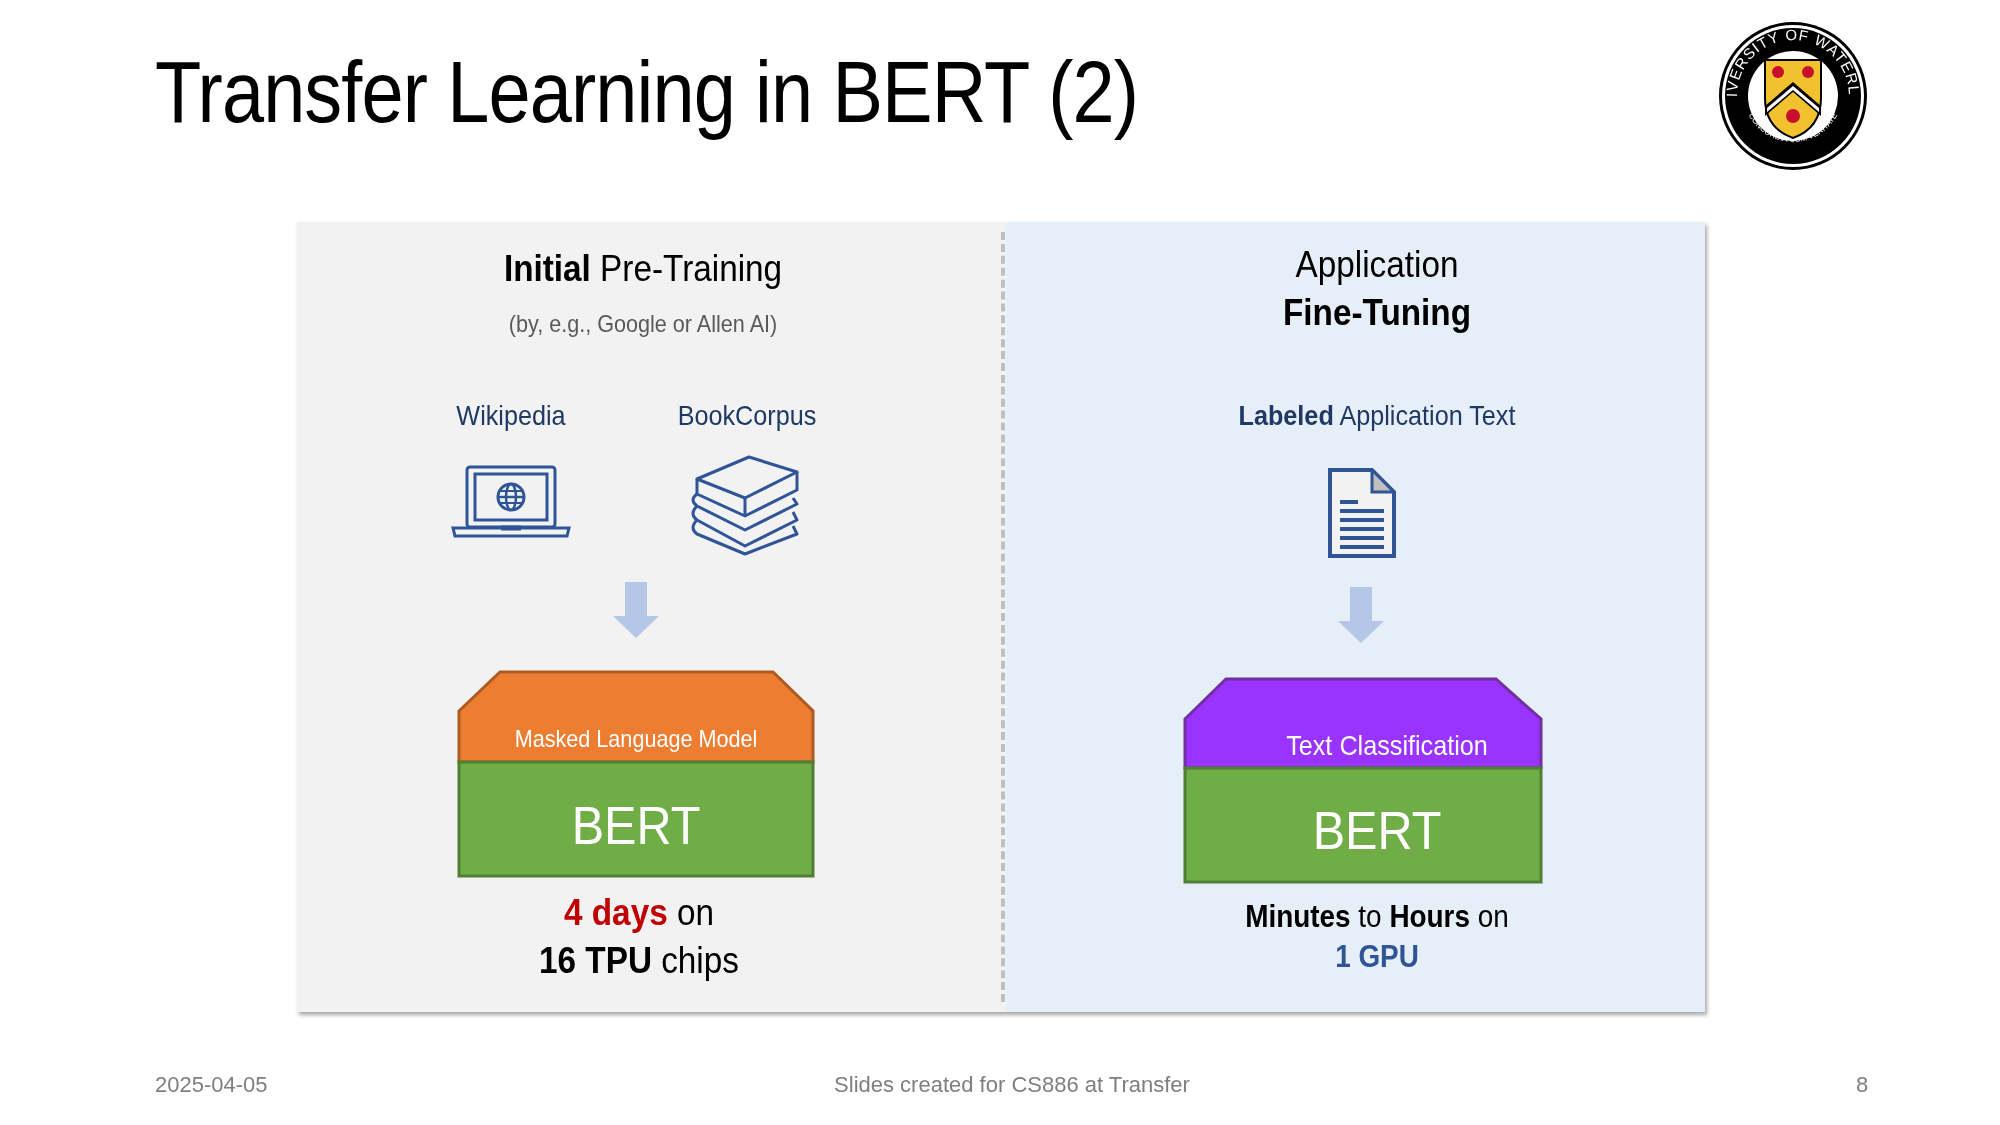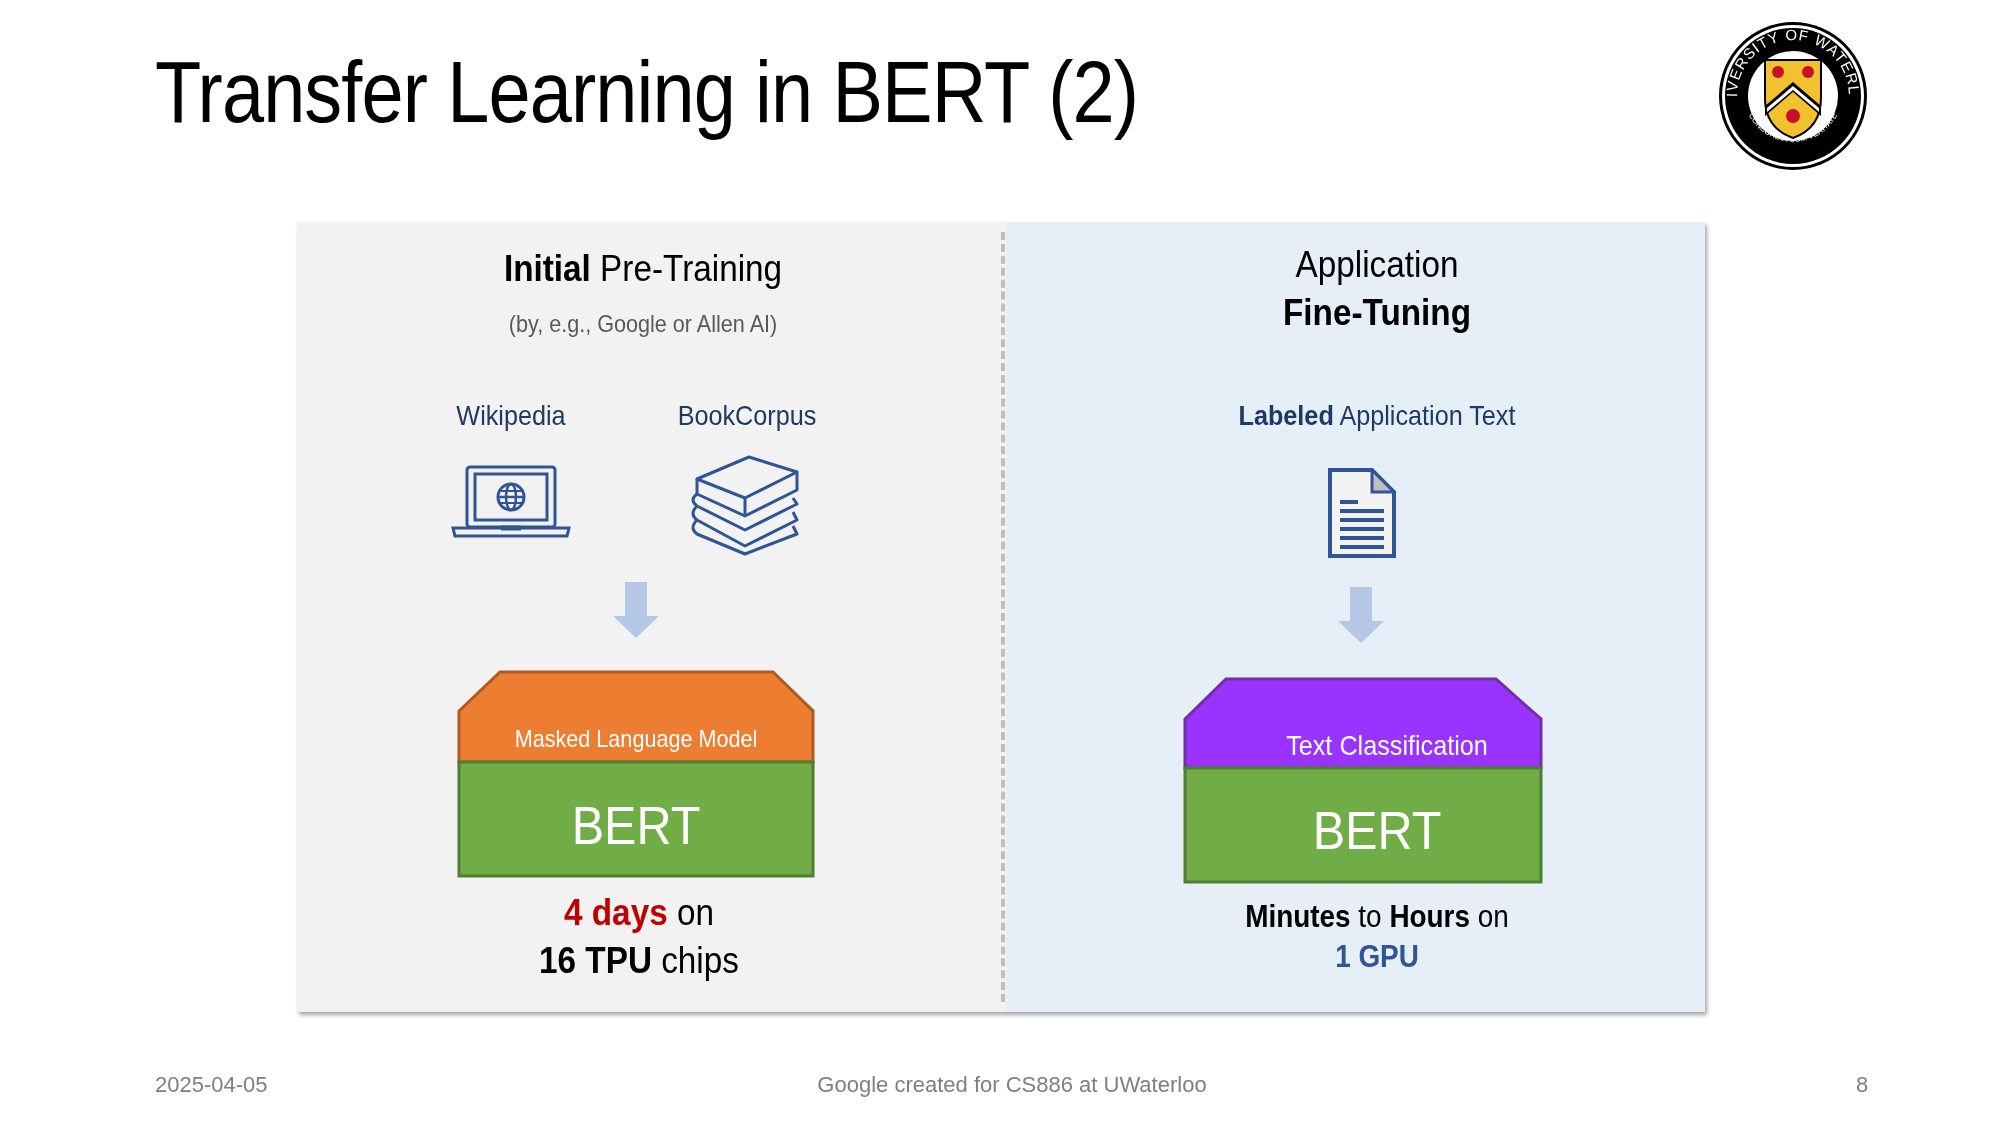--- a/index.html
+++ b/index.html
@@ -133,14 +133,14 @@
   <div class="ctext" style="left:1090px; top:508px; font-size:28px; color:#fff;">Text Classification</div>
   <div class="ctext" style="left:1080px; top:577px; font-size:54px; color:#fff;">BERT</div>
 
   <div class="ctext" style="left:1080px; top:677px; font-size:31px; color:#000;">
     <span class="bold">Minutes</span><span> to </span><span class="bold">Hours</span><span> on</span>
   </div>
   <div class="ctext blue" style="left:1080px; top:717px; font-size:31px;">1 GPU</div>
 </div>
 
 <div class="abs footer" style="left:155px;">2025-04-05</div>
-<div class="abs footer" style="left:1012px; transform:translateX(-50%);">Google created for CS886 at UWaterloo</div>
+<div class="abs footer" style="left:1012px; transform:translateX(-50%);">Slides created for CS886 at Transfer</div>
 <div class="abs footer" style="left:1856px;">8</div>
 
 </body></html>

